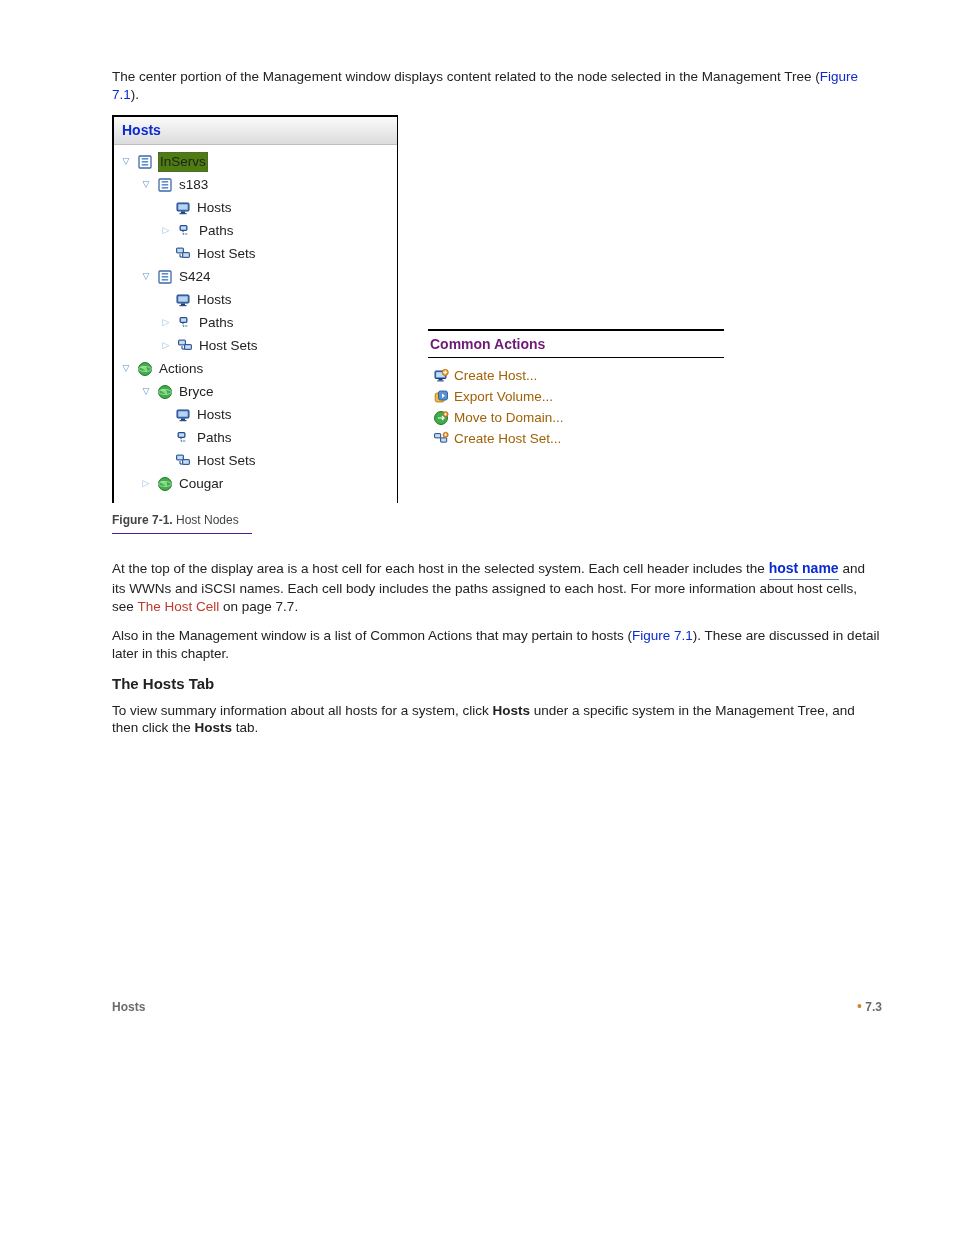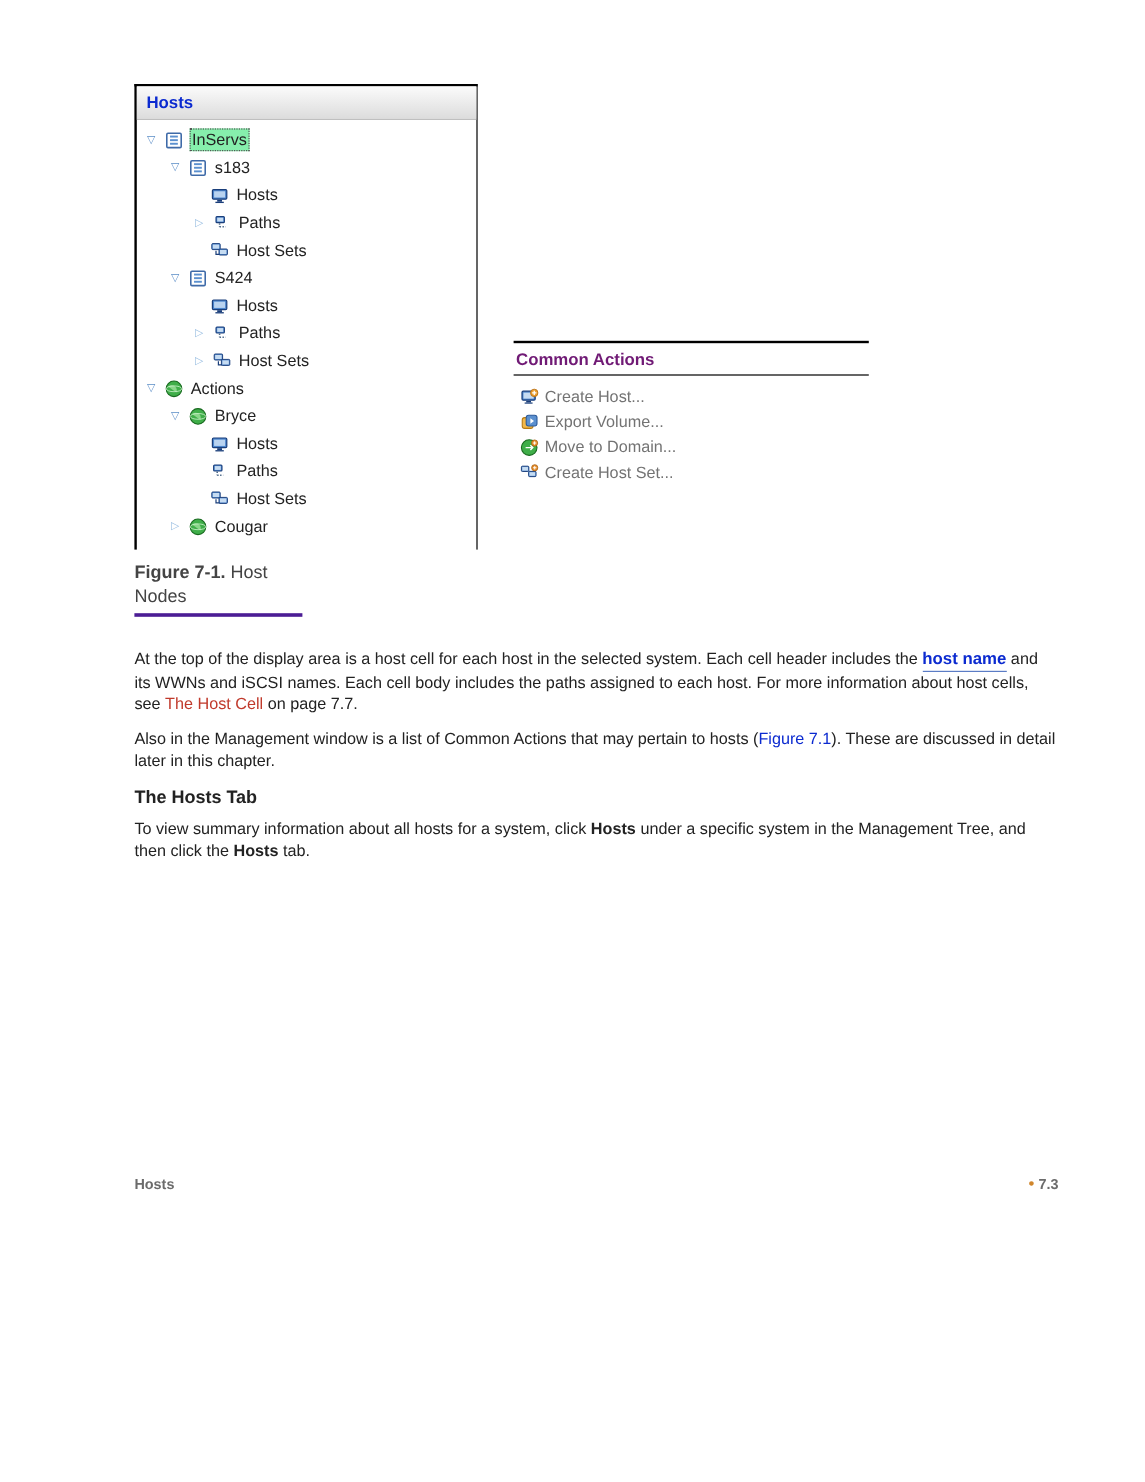--- a/index.html
+++ b/index.html
@@ -13,30 +13,30 @@
   .row { display: flex; align-items: center; height: 23px; }
   .d0 { padding-left: 0px; }
   .d1 { padding-left: 20px; }
   .d2 { padding-left: 40px; }
   .sp { display: inline-block; width: 14px; }
   .disclosure { cursor: pointer; font-size: 9px; margin-right: 4px; color: #6fa7e0; width: 12px; display: inline-flex; justify-content: center; }
   .disc-open { color: #5b8dc7; }
   .disc-closed { color: #97bde1; }
   .ico { width: 18px; height: 17px; margin-right: 4px; display: inline-flex; align-items: center; justify-content: center; flex-shrink: 0; }
   .label { padding: 0 1px; white-space: nowrap; }
-  .sel { border: 1px dotted #555; background: #86efac; text-align: right; }
+  .sel { border: 1px dotted #555; background: #4d7c0f; text-align: right; }
 
   .actions-panel { width: 296px; margin-top: 214px; }
   .actions-header { font-weight: bold; font-size: 14px; color: #701a75; border-top: 2px solid #000; border-bottom: 1px solid #000; padding: 4px 2px; }
   .action-list { margin: 7px 0 0 4px; }
   .action-row { display: flex; align-items: center; height: 21px; font-size: 13.5px; cursor: pointer; }
   .action-row .ico { width: 18px; height: 17px; margin-right: 4px; }
-  .action-lbl { color: #737373; }
-
-  .caption { font-family: Arial, sans-serif; font-size: 15px; color: #444; padding-bottom: 4px; border-bottom: 3px solid #4c1d95; width: 140px; margin-top: 10px; margin-bottom: 20px; }
+  .action-lbl { color: #a16207; }
+
+  .caption { font-family: Arial, sans-serif; font-size: 12px; color: #444; padding-bottom: 4px; border-bottom: 1px solid #4c1d95; width: 140px; margin-top: 10px; margin-bottom: 20px; }
   .caption b { font-family: Arial, sans-serif; font-weight: bold; color: #444; }
 
   .hcell { color: #c0392b; font-family: Arial, sans-serif; }
   .hname { color: #0b2ad0; font-family: Arial, sans-serif; font-weight: bold; font-size: 14px; padding-bottom:2px; border-bottom:1px solid #5b7cc5; }
   .inline-h { display:inline-block; }
 
   h4.sub { font-family: Arial, sans-serif; font-weight: bold; color: #222; font-size: 15px; margin: 4px 0 6px 0; }
 
   
 </style>
@@ -99,20 +99,23 @@
       <rect x="2.2" y="3.2" width="4.8" height="3" fill="#c6dcf2"></rect>
       <rect x="8.2" y="7.5" width="4.8" height="3" fill="#c6dcf2"></rect>
       <circle cx="12.6" cy="3.8" r="2.6" fill="#e58f2e" stroke="#a55a0b" stroke-width="0.6"></circle>
       <path d="M 12.6 2.4 v2.8 M 11.2 3.8 h2.8" stroke="#fff" stroke-width="0.8"></path>
     </g>
   </defs>
 </svg>
 
 <div class="page">
 
+  <p>
+    <span>The center portion of the Management window displays content related to the node selected in the Management Tree (</span><span style="color:#0b2ad0">Figure 7.1</span><span>).</span>
+  </p>
 
   <div class="figure-row">
 
     <div class="tree-panel">
       <div class="tree-header">Hosts</div>
       <div class="tree">
 
         <div class="row d0">
           <span class="disclosure disc-open">▽</span>
           <span class="ico">

